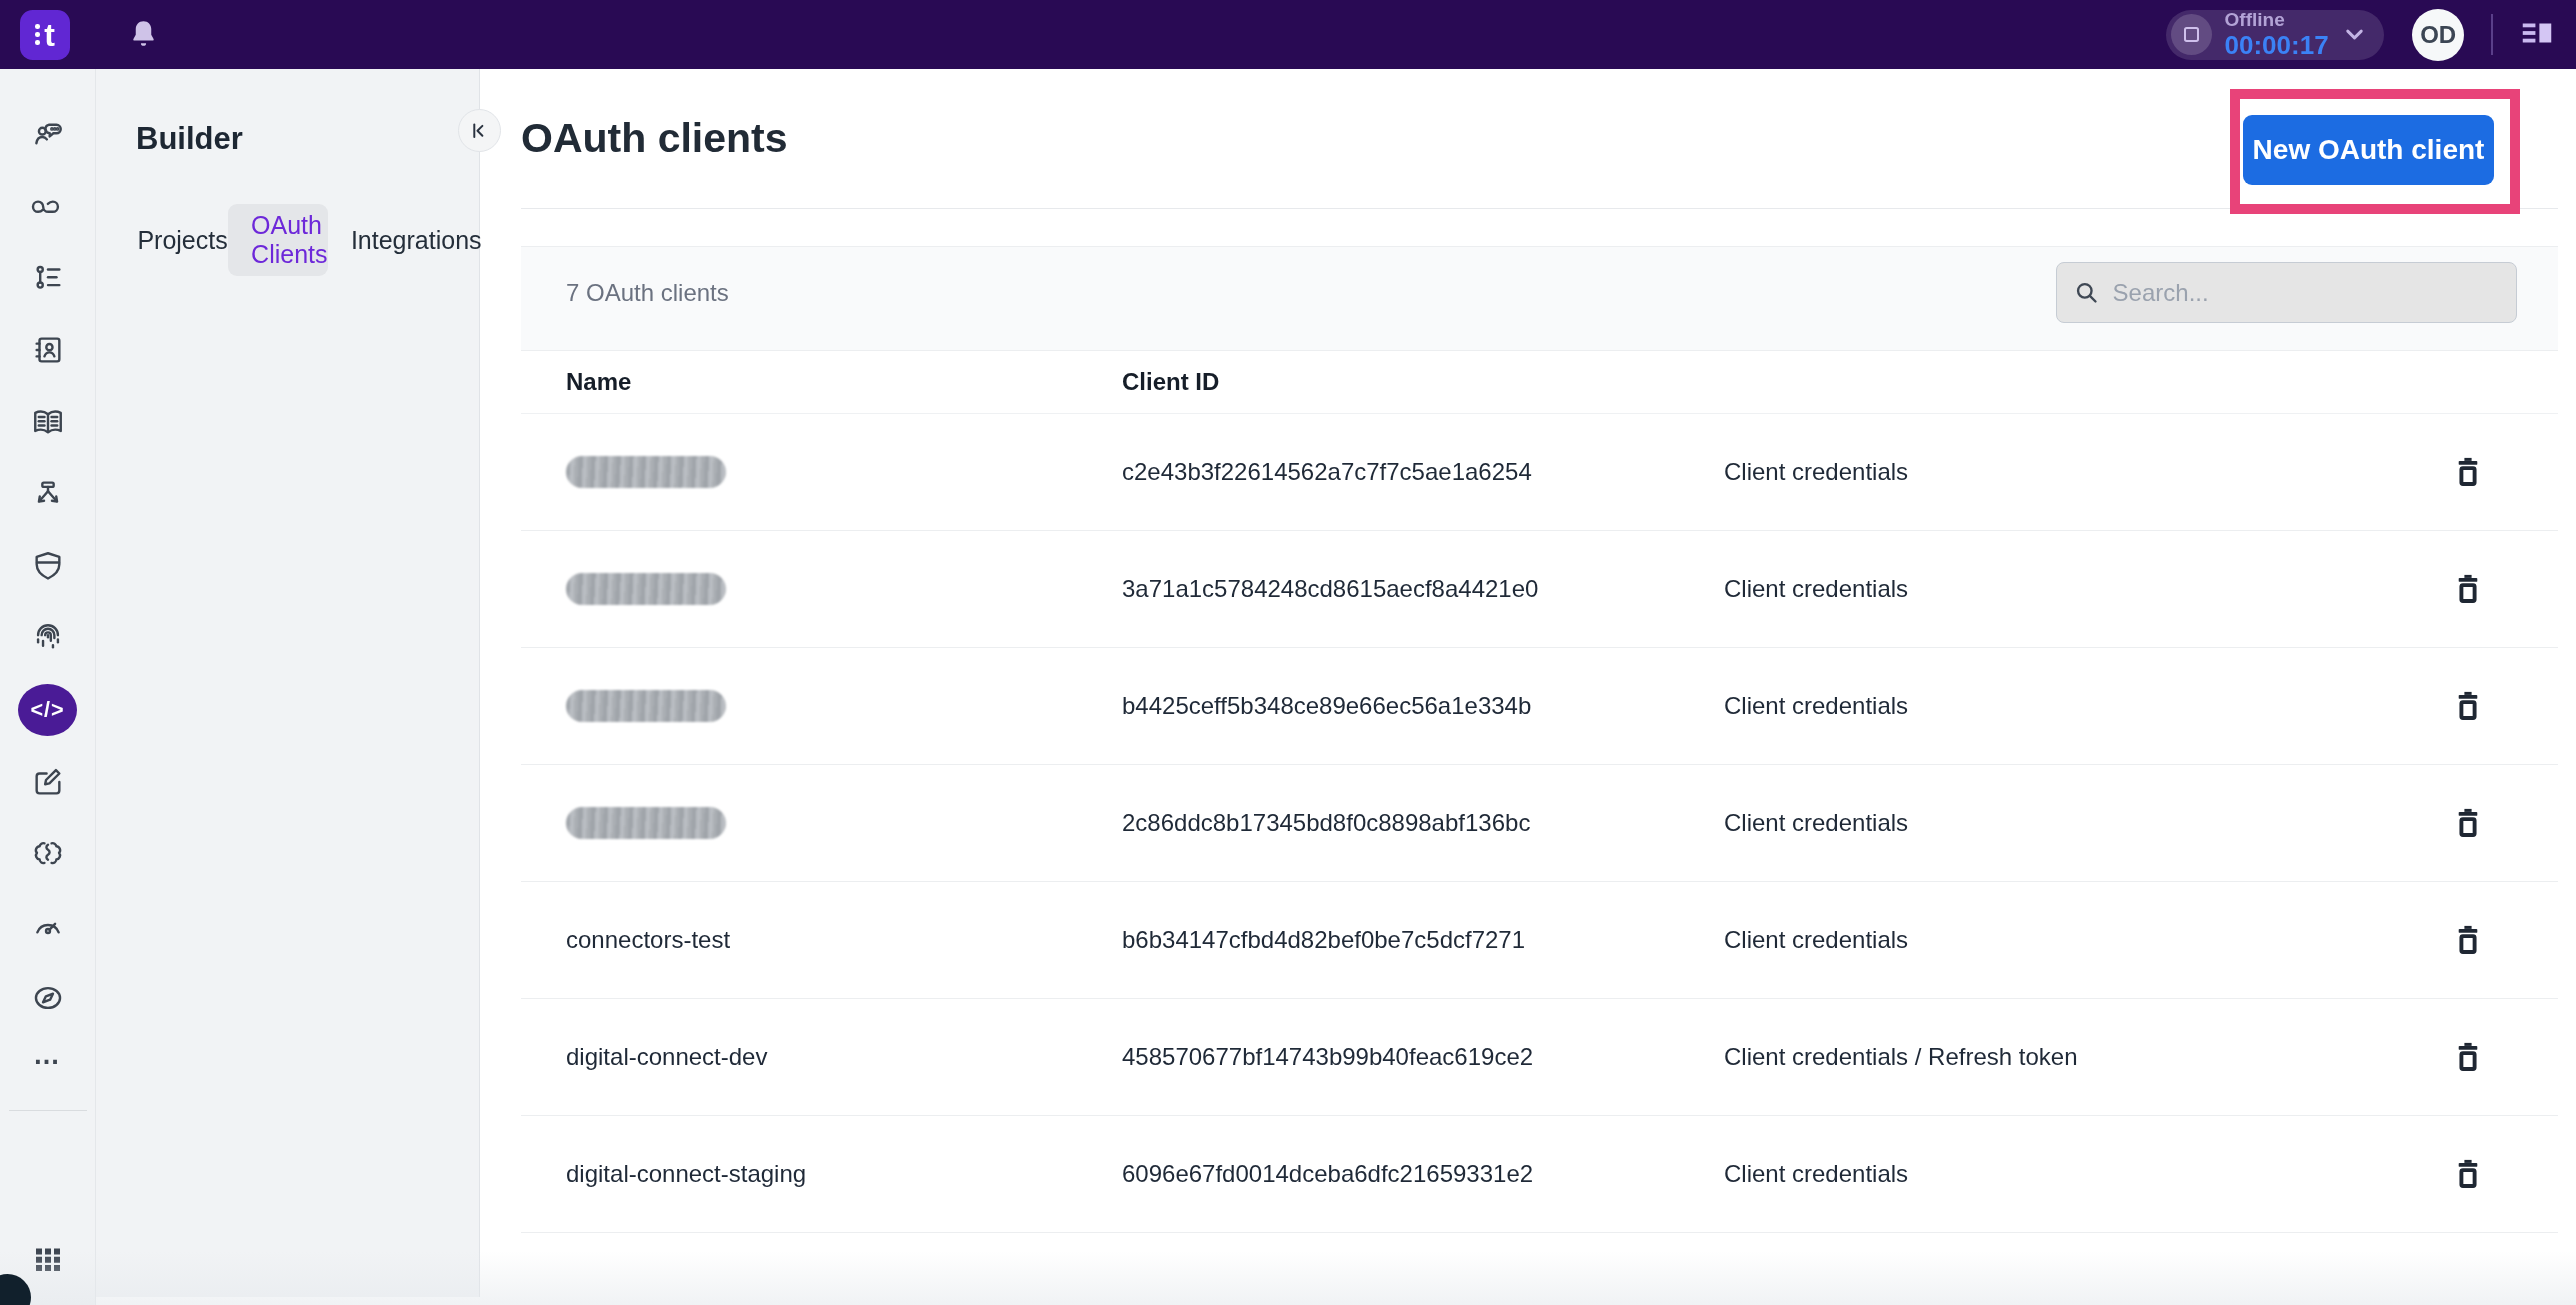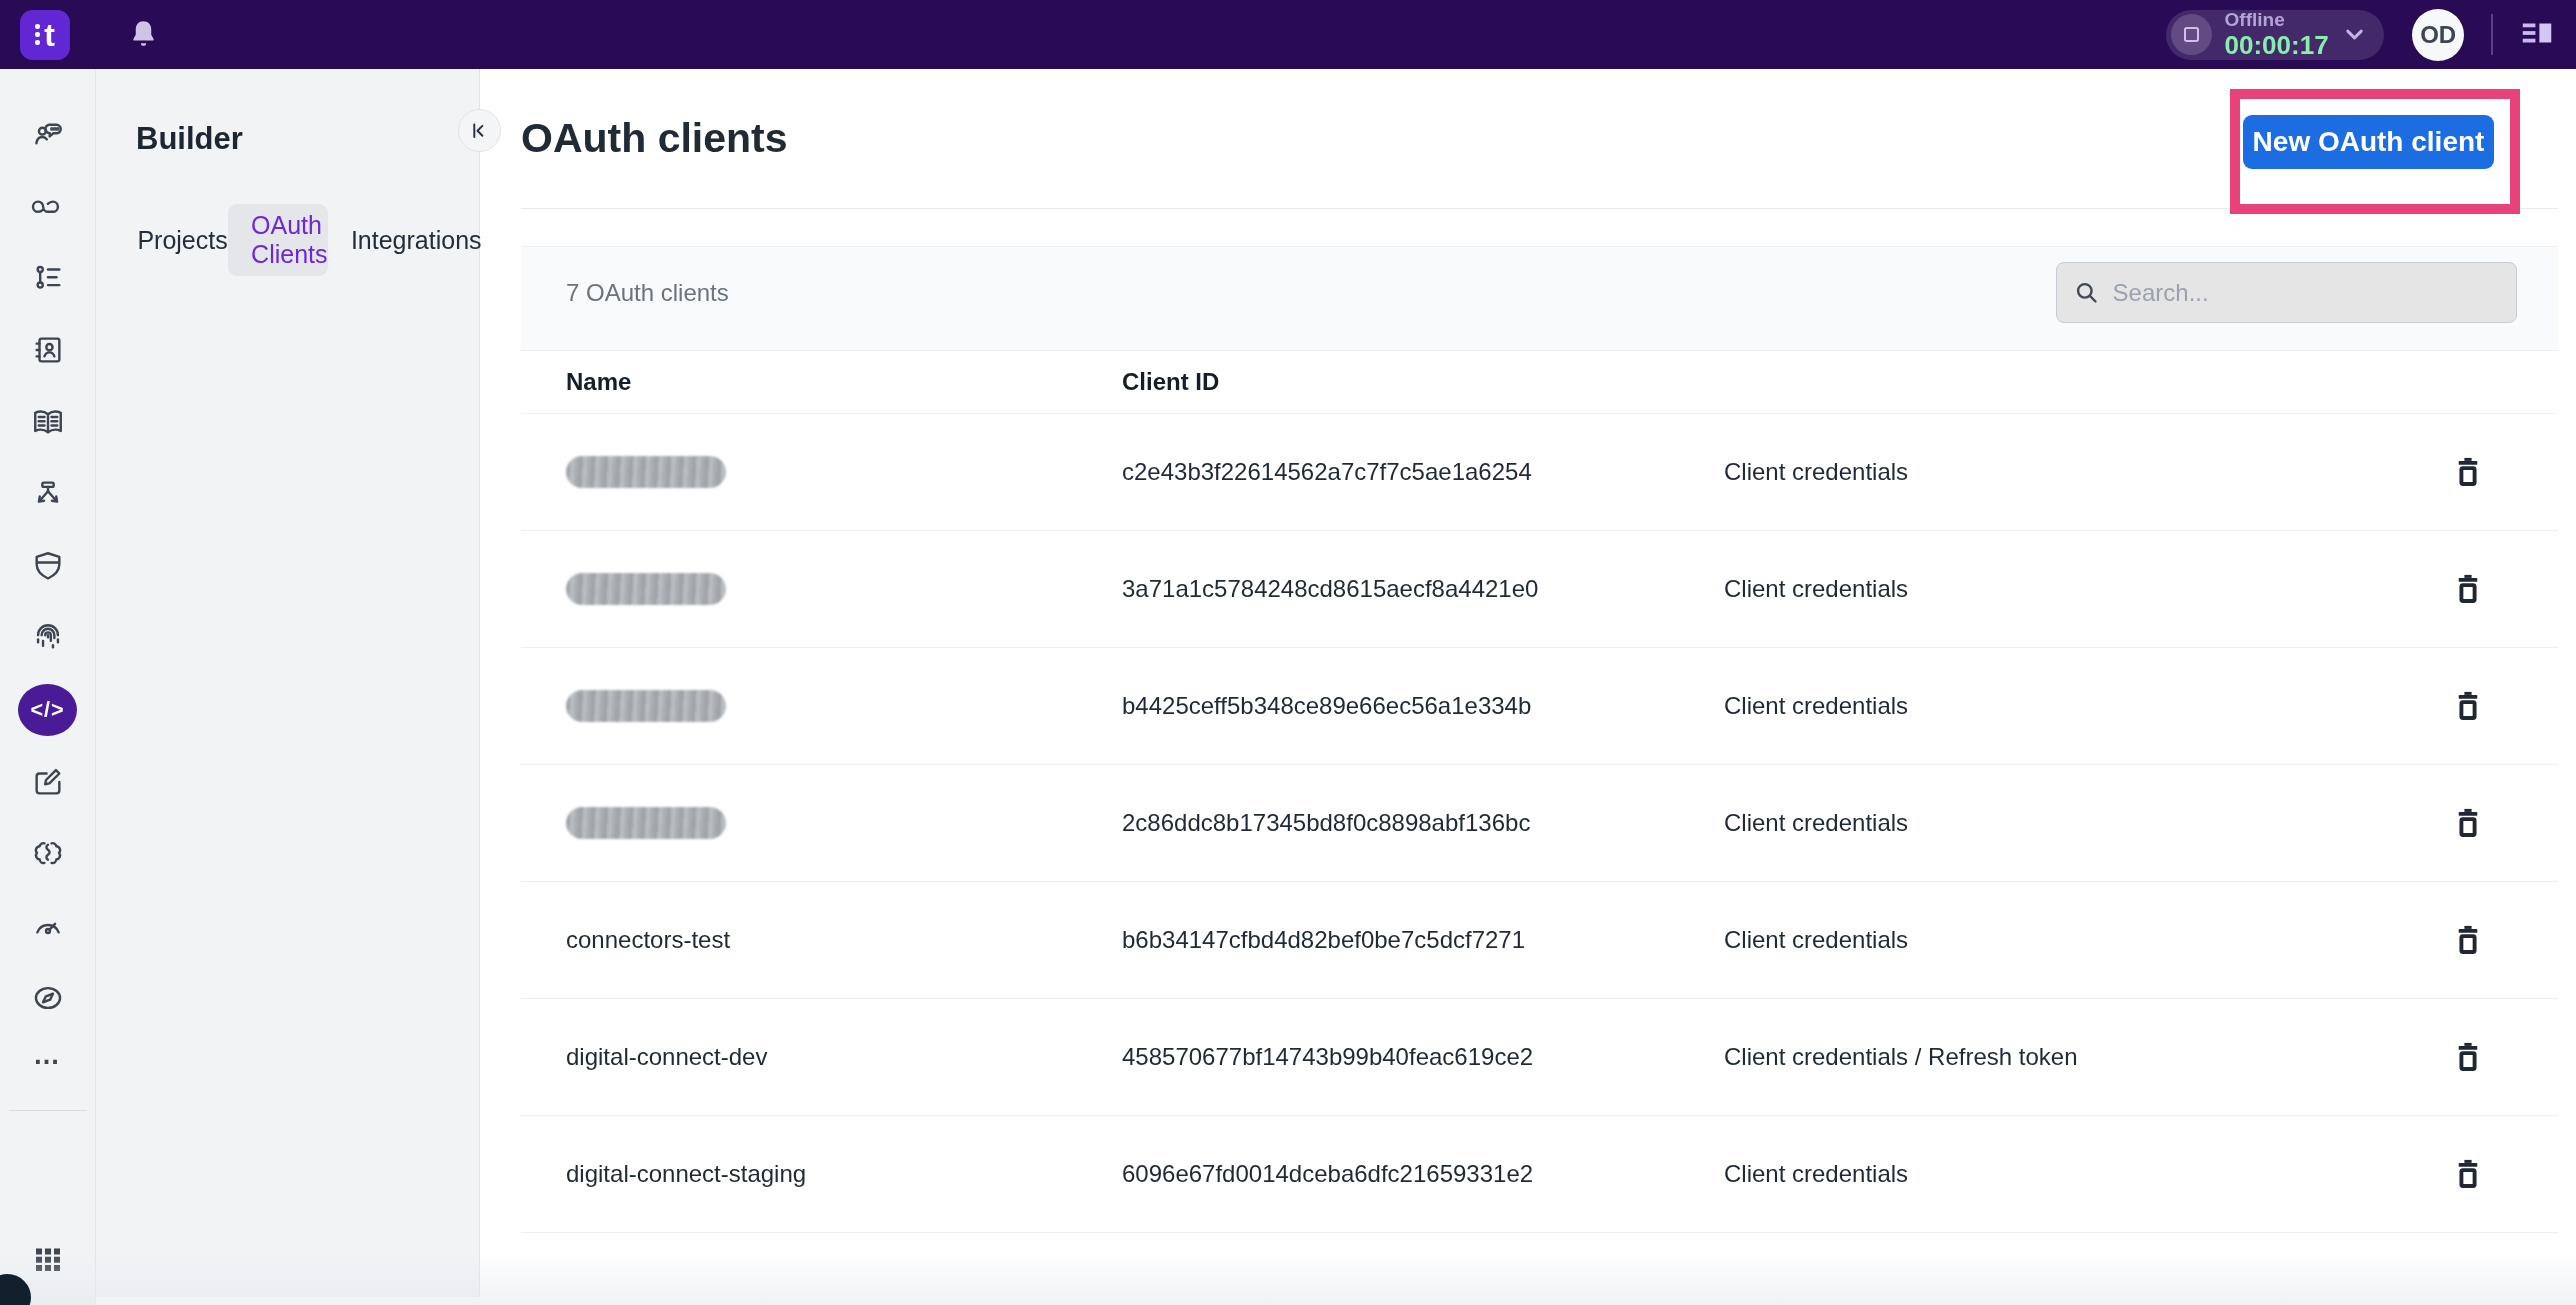--- a/index.html
+++ b/index.html
@@ -16,21 +16,21 @@
   .logo-t { color:#fff; font-size:32px; font-weight:700; line-height:1; }
   .bell { margin-left:58px; cursor:pointer; }
   .topbar-right { margin-left:auto; display:flex; align-items:center; }
   .status-pill { height:50px; border-radius:25px; background:rgba(255,255,255,.13);
                  display:flex; align-items:center; padding:0 16px 0 5.4px; gap:12.6px; cursor:pointer;font-weight:bold; }
   .status-circle { width:41px; height:41px; border-radius:50%; background:rgba(255,255,255,.16);
                    display:flex; align-items:center; justify-content:center; }
   .status-square { width:15.3px; height:15.3px; border:2.3px solid #cfc0ec; border-radius:2.7px; }
   .status-text { display:flex; flex-direction:column; line-height:1.08; }
   .status-label { font-size:19px; color:#b3a3d6; }
-  .status-timer { font-size:26px; color:#86efac; }
+  .status-timer { font-size:26px; color:#3b82f6; }
   .avatar { width:52px; height:52px; border-radius:50%; background:#f6f8f9; margin-left:28px;
             display:flex; align-items:center; justify-content:center;
             font-size:24px; font-weight:700; color:#3c4654; cursor:pointer; }
   .top-vdiv { width:1.8px; height:41px; background:#5a3f8a; margin:0 25px 0 27px; }
   .panel-toggle { margin-right:20px; cursor:pointer; }
 
   
   .rail { position:absolute; left:0; top:69px; bottom:0; width:96px; background:#f1f3f5;
           border-right:0.9px solid #e4e7ea; display:flex; flex-direction:column; align-items:center; }
   .rail-item { width:59px; height:52px; margin-top:20px; display:flex; align-items:center;
@@ -57,21 +57,21 @@
   .nav-item.active { background:#e4e6e9; color:#6d28d9; }
 
   
   .main { position:absolute; left:481px; top:69px; right:0; bottom:0; background:#fff; }
   .content { position:absolute; left:40px; right:18px; top:0; }
   .main-header { height:140px; border-bottom:0.9px solid #e7e9ec; display:flex; align-items:center; }
   .page-title { font-size:41px; font-weight:700; color:#212b36; }
 
   .annotation { position:absolute; left:1749px; top:20px; width:290px; height:125px;
                 border:10.8px solid #e84379; background:transparent; pointer-events:none; z-index:4; }
-  .new-btn { position:absolute; left:1762px; top:46px; width:251px; height:54px; background:#1c6ce2;
+  .new-btn { position:absolute; left:1762px; top:46px; width:251px; height:70px; background:#1c6ce2;
              border:none; border-radius:9px; color:#fff; font-size:28px; font-weight:700;
              font-family:"Liberation Sans", sans-serif; cursor:pointer; z-index:3; }
 
   .toolbar { margin-top:37px; height:105px; background:#f9fafb; border-top:0.9px solid #eceef0;
              border-bottom:0.9px solid #eceef0; display:flex; align-items:center; padding:0 41px 12px 45px; }
   .count { font-size:24px; color:#6b7280; }
   .search-box { margin-left:auto; width:461px; height:61px; background:#e5e5e5; border:1.8px solid #c6ccd4;
                 border-radius:8px; display:flex; align-items:center; padding:0 16px; gap:12.6px; }
   .search-box input { border:none; outline:none; flex:1; font-size:24px; color:#1f2937;
                       font-family:"Liberation Sans", sans-serif; background:transparent; }

